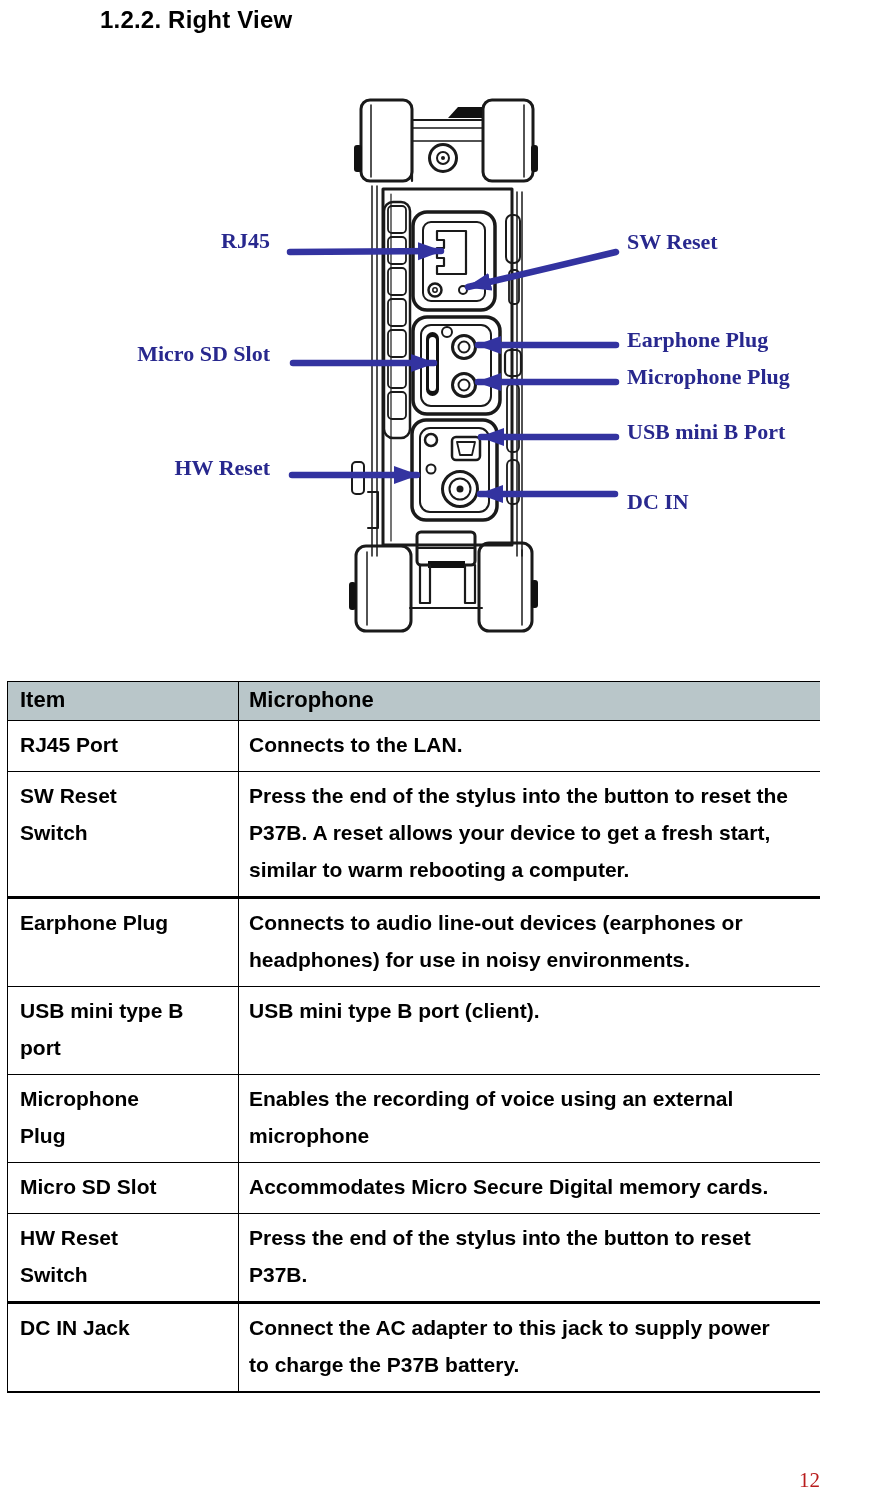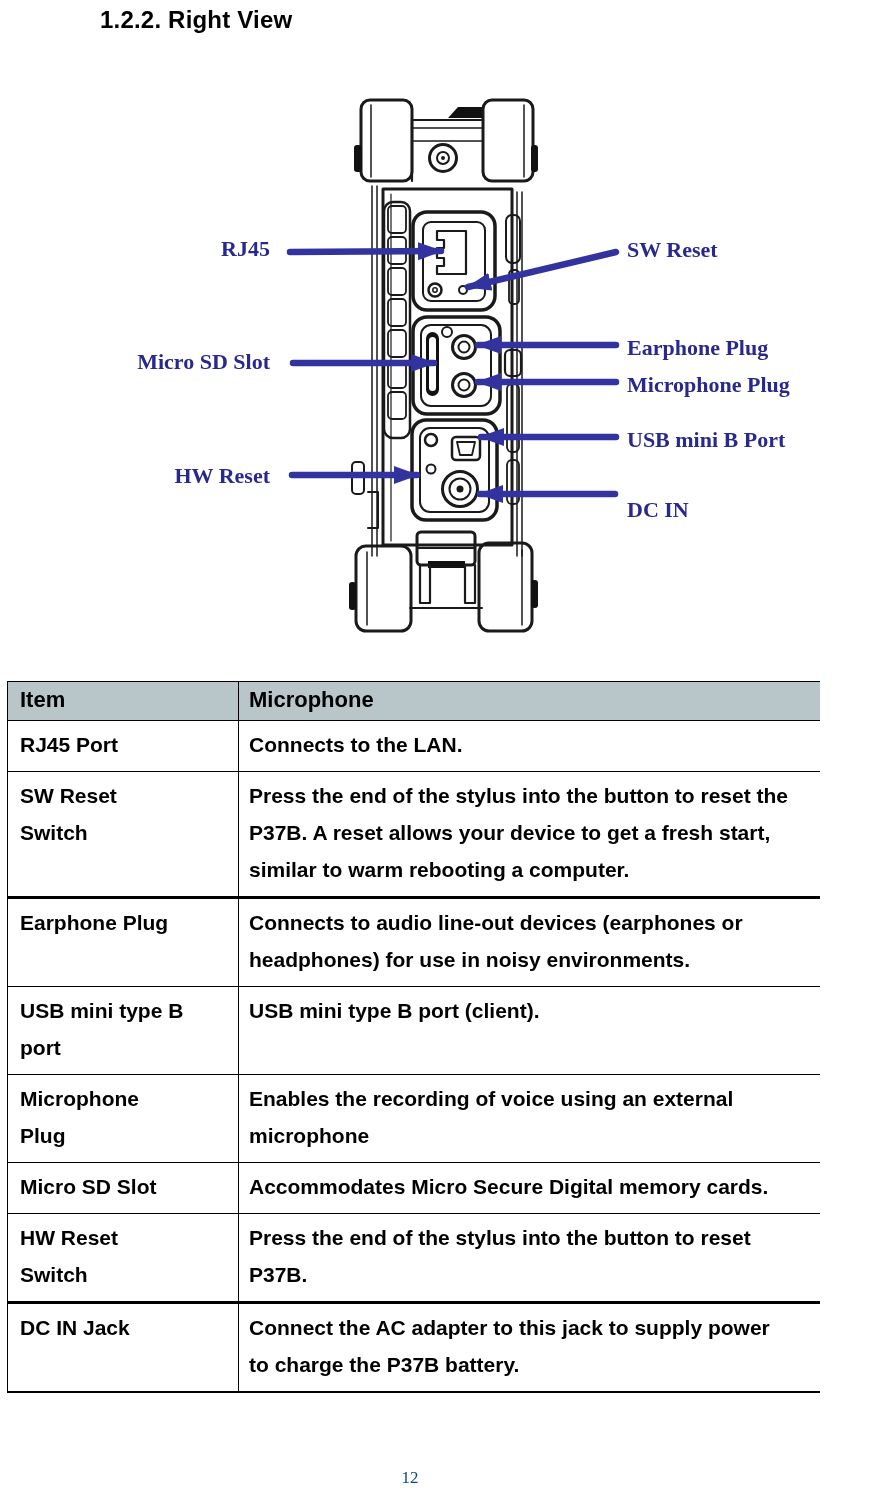--- a/index.html
+++ b/index.html
@@ -20,21 +20,21 @@
     position:absolute;left:100px;top:6px;margin:0;
     font-family:"Liberation Sans",sans-serif;
     font-size:24px;font-weight:bold;color:#000;
     letter-spacing:0.2px;white-space:pre;
   }
   .diagram-svg{position:absolute;left:270px;top:85px;color:var(--arrow-color);}
   .callout{
     position:absolute;
     font-family:"Liberation Serif",serif;
     font-weight:bold;font-size:22px;line-height:24px;
-    color:var(--label-color);white-space:nowrap;margin-top:8px;
+    color:var(--label-color);white-space:nowrap;
   }
   .cl-left{left:100px;width:170px;text-align:right;}
   .cl-right{left:627px;width:250px;text-align:left;}
   .ports-table{
     position:absolute;left:7px;top:681px;width:863px;
     border-collapse:collapse;table-layout:fixed;
     font-family:"Liberation Sans",sans-serif;
     font-size:21px;color:#000;
   }
   .ports-table th,.ports-table td{
@@ -49,23 +49,23 @@
   .ports-table td{
     padding:5px 12px 8px 10px;
     line-height:37px;white-space:pre-line;
   }
   .ports-table .col-item{width:208px;padding-left:12px;}
   .ports-table tbody tr:nth-child(3)>td{border-top-width:3px;}
   .ports-table tbody tr:nth-child(8)>td{border-top-width:3px;}
   .ports-table tbody tr:last-child>td{border-bottom-width:2px;}
   .page-number{
     position:absolute;left:0;top:1468px;width:100%;
-    text-align:center;
+    text-align:right;
     font-family:"Liberation Serif",serif;
-    font-size:17px;color:#0c4a6e;
+    font-size:21px;color:#b91c1c;
   }
 </style>
 </head>
 <body>
 
 <div class="page">
 
   <h1 class="section-title">1.2.2. Right View</h1>
 
   <svg class="diagram-svg" width="370" height="565" viewBox="270 85 370 565" fill="none" stroke="#1a1a1a" stroke-linejoin="round" stroke-linecap="round">

